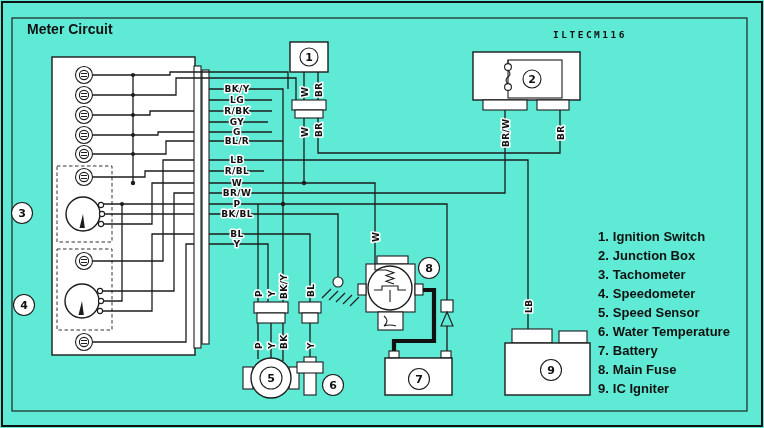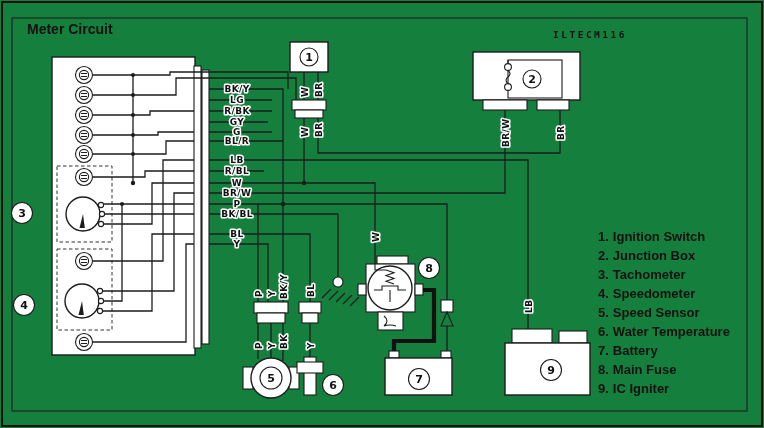--- a/index.html
+++ b/index.html
@@ -1,16 +1,16 @@
 <!DOCTYPE html>
 <html><head>
 <meta charset="utf-8">
 <style>
   html,body{margin:0;padding:0;background:#e8e8e8;}
-  .stage{position:relative;width:764px;height:428px;background:#15803d;overflow:hidden;text-decoration:underline;}
+  .stage{position:relative;width:764px;height:428px;background:#5eead4;overflow:hidden;text-decoration:underline;}
   svg{position:absolute;left:0;top:0;}
   .w{stroke:#1c1c1c;stroke-width:1.3;fill:none;}
   .w2{stroke:#1c1c1c;stroke-width:1.1;fill:none;}
   .thick{stroke:#111;stroke-width:4.2;fill:none;}
   .box{stroke:#1c1c1c;stroke-width:1.4;fill:#fff;}
   .boxthin{stroke:#1c1c1c;stroke-width:1.1;fill:#fff;}
   .dash{stroke:#333;stroke-width:1;fill:none;stroke-dasharray:3.5,2.5;}
   .dot{fill:#1c1c1c;}
   .lbl{font:bold 9px "DejaVu Sans","Liberation Sans",sans-serif;letter-spacing:.4px;fill:#111;
        paint-order:stroke;stroke:#fff;stroke-width:3px;stroke-linejoin:round;}

